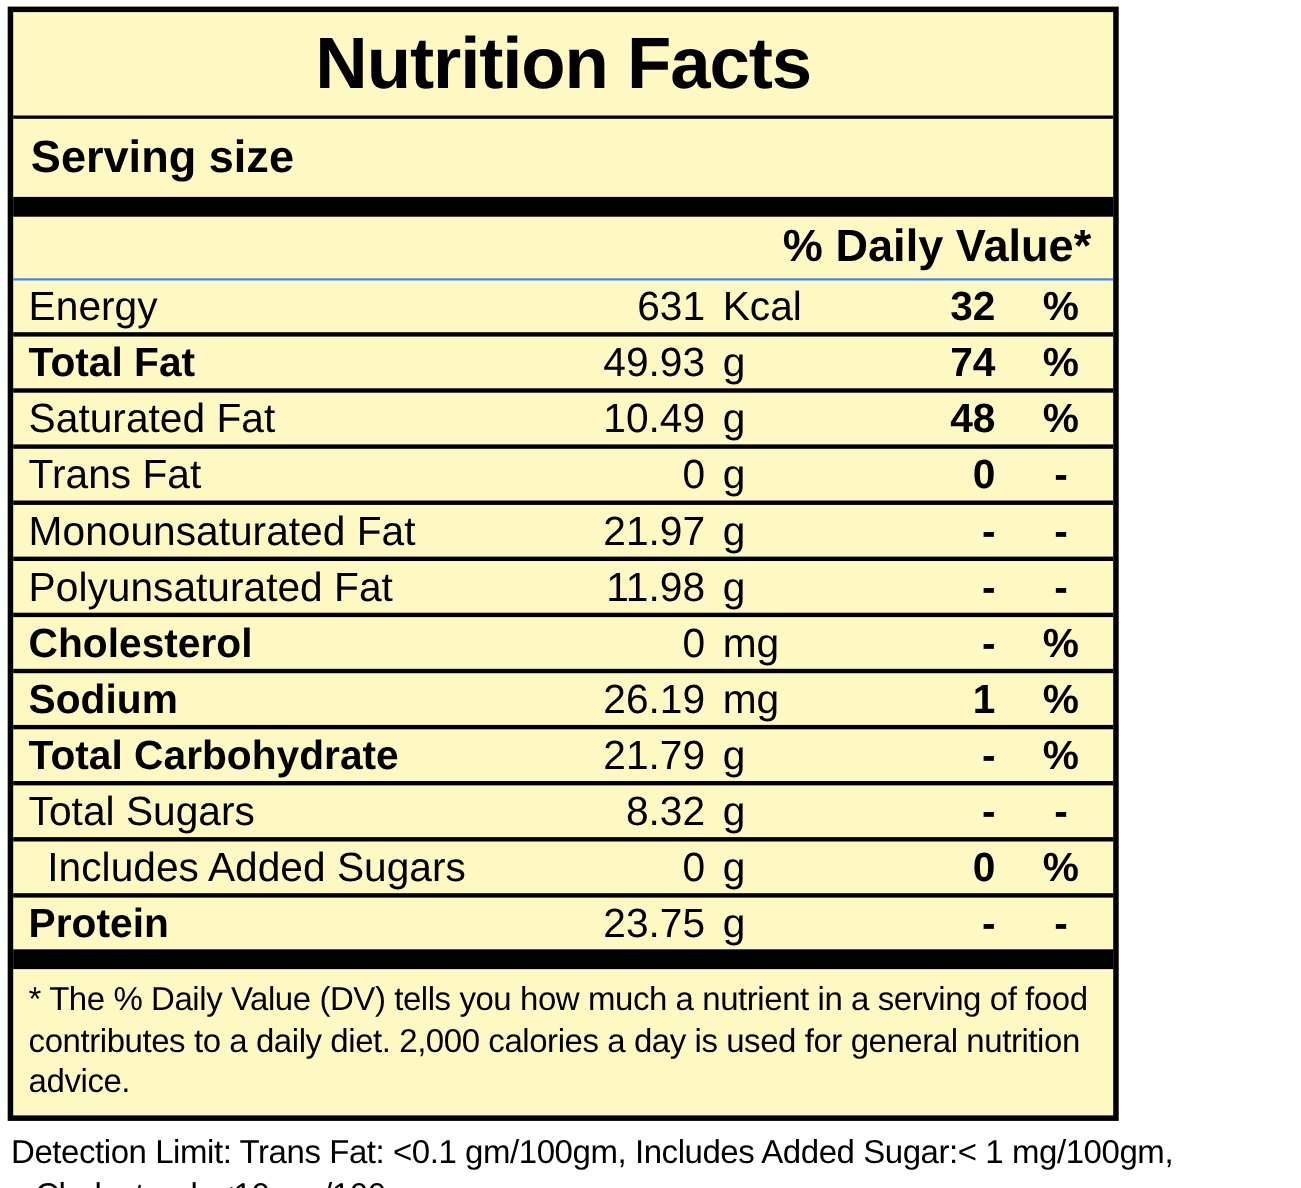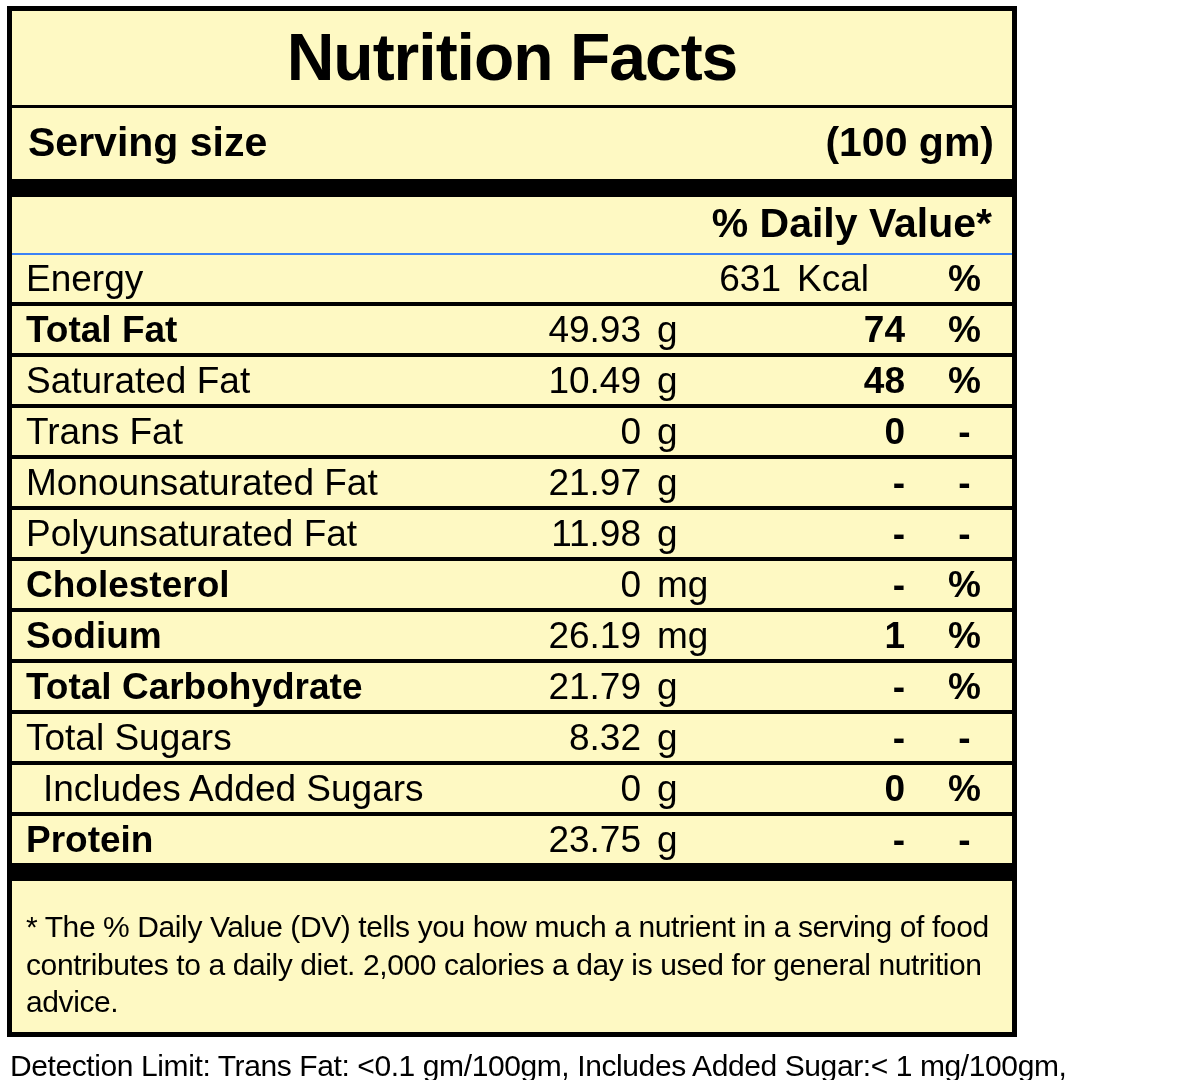--- a/index.html
+++ b/index.html
@@ -43,51 +43,50 @@
   .ind1 .c-name{}
   .ind2 .c-name{padding-left:31px;}
   .bname .c-name{font-weight:bold;}
   .c-amount{width:165px;text-align:right;padding-right:16px;box-sizing:border-box;}
   .c-unit{width:120px;text-align:left;}
   .c-dv{width:140px;text-align:right;font-weight:bold;padding-right:12px;box-sizing:border-box;}
   .c-pct{width:95px;text-align:center;font-weight:bold;}
   .footnote{
     font-size:30px;line-height:1.25;letter-spacing:-0.4px;
     padding:9px 14px 11px;
-    margin-top:18px;
   }
   .detection{
     font-size:30px;line-height:1.32;letter-spacing:-0.4px;
     margin:9px 0 0 10px;
   }
   .det-line2{padding-left:22px;}
 </style>
 </head>
 <body>
 
 <div>
 
   <div class="label-box">
 
     <div class="title">Nutrition Facts</div>
 
     <div class="serving-row">
       <span>Serving size</span>
-      <span>(100 gm)</span>
     </div>
 
     <div class="thick-bar"></div>
 
     <div class="dv-header">% Daily Value*</div>
 
     <div>
         <div class="nrow ind0">
     <span class="c-name">Energy</span>
     <span class="c-amount">631</span>
     <span class="c-unit">Kcal</span>
+    <span class="c-dv">32</span>
     <span class="c-pct">%</span>
   </div>
         <div class="nrow ind0 bname">
     <span class="c-name">Total Fat</span>
     <span class="c-amount">49.93</span>
     <span class="c-unit">g</span>
     <span class="c-dv">74</span>
     <span class="c-pct">%</span>
   </div>
         <div class="nrow ind1">

